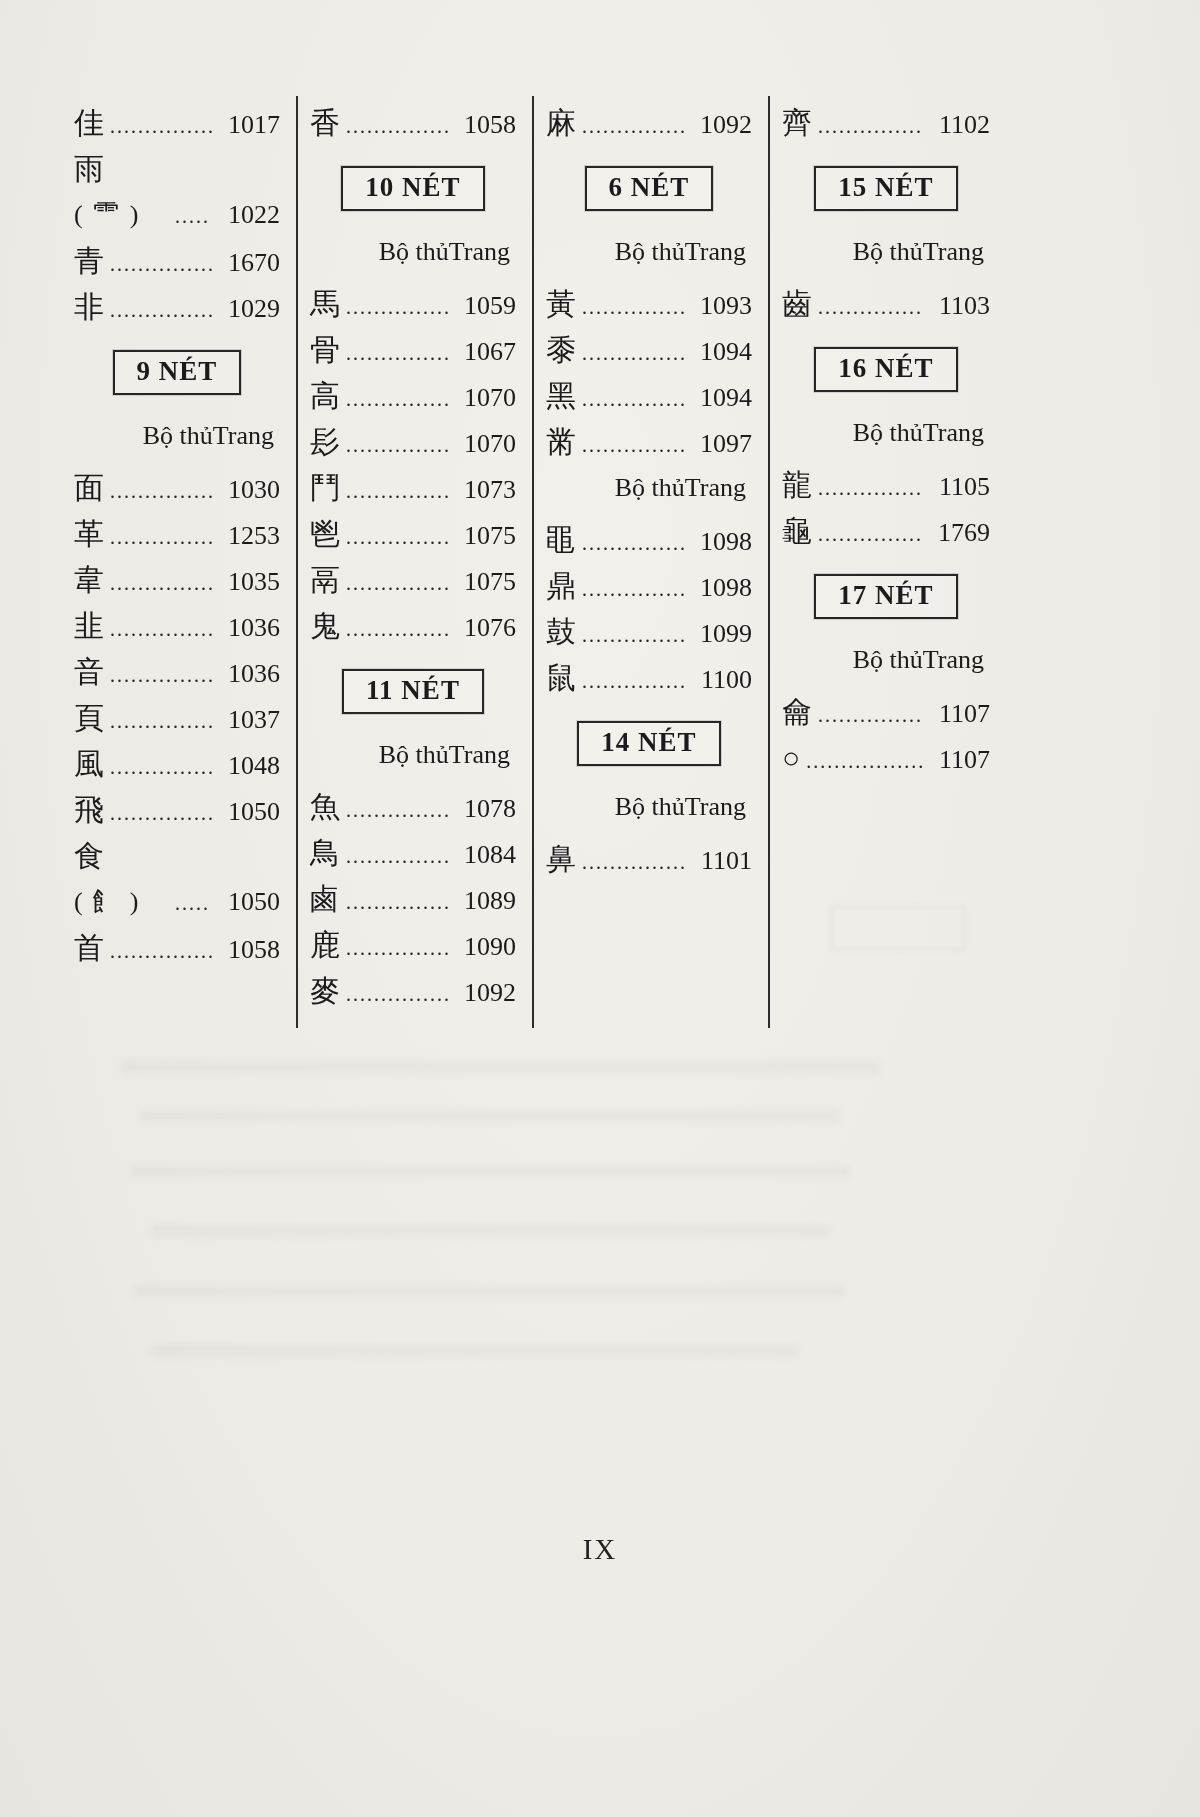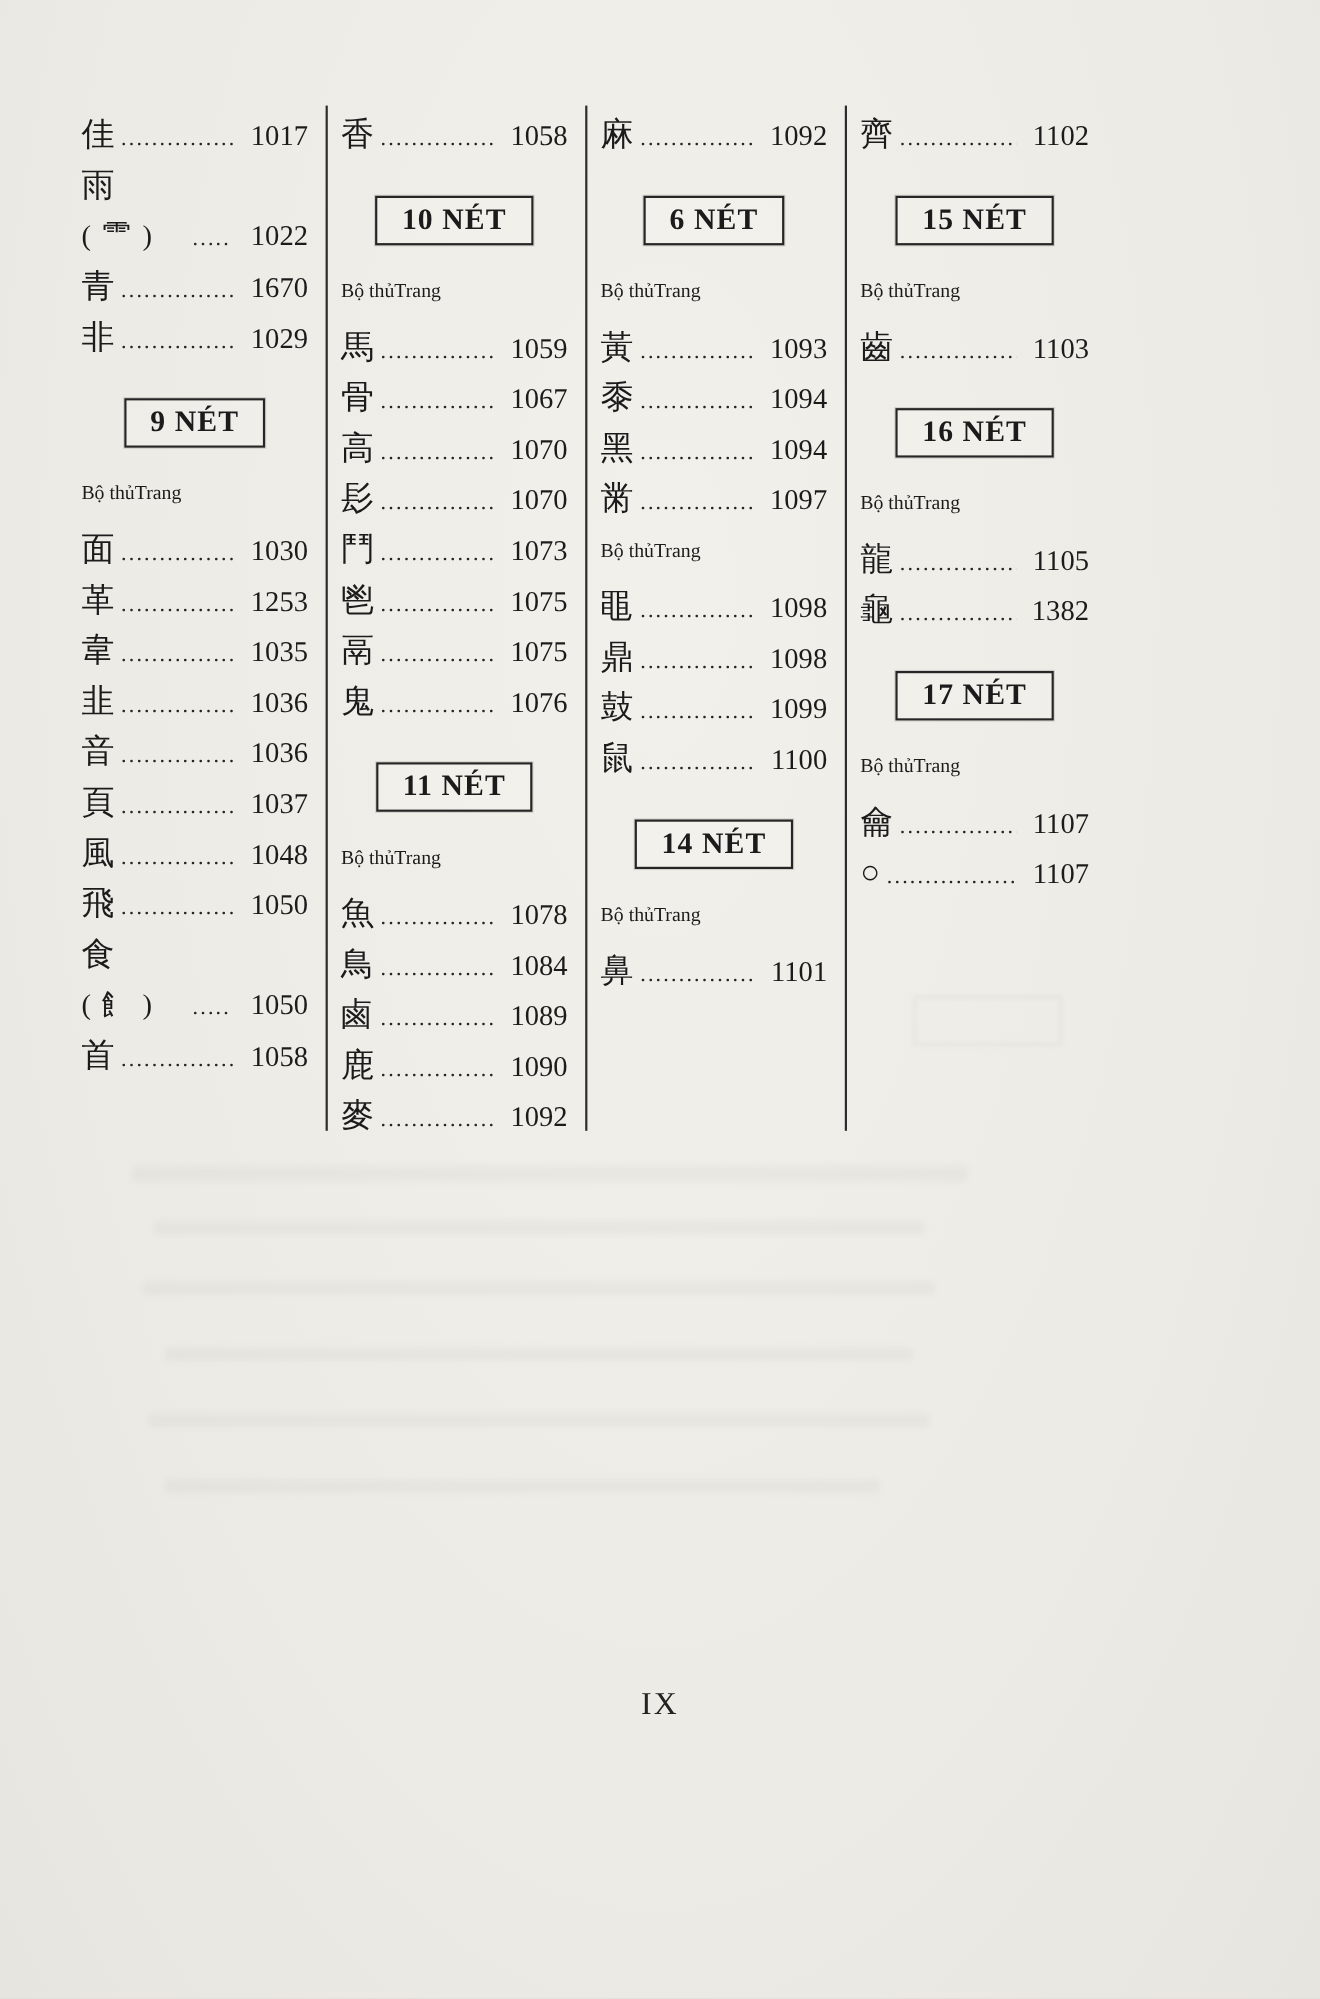--- a/index.html
+++ b/index.html
@@ -58,26 +58,25 @@
     display:flex;justify-content:center;
     margin:20px 0 18px 0;
   }
   .section-box{
     border:2.5px solid #262626;
     box-shadow:0 0 0 1px rgba(38,38,38,.15);
     padding:4px 22px 6px 22px;
     font-size:27px;font-weight:bold;
     letter-spacing:1px;
     background:rgba(255,255,255,.12);
-    margin-top:12px;
   }
   .colhead{
-    display:flex;justify-content:flex-start;
+    display:flex;justify-content:flex-end;
     height:46px;line-height:46px;
-    font-size:18px;
+    font-size:26px;
     margin-bottom:6px;
     padding-right:6px;
   }
   .footer{
     position:absolute;
     left:0;top:1533px;width:100%;
     text-align:center;
     font-size:29px;
     letter-spacing:2px;
     color:#222;
@@ -373,21 +372,21 @@
           <span>Trang</span>
         </div>
         <div class="row">
           <span class="char">龍</span>
           <span class="leader">............................................</span>
           <span class="pagenum">1105</span>
         </div>
         <div class="row">
           <span class="char">龜</span>
           <span class="leader">............................................</span>
-          <span class="pagenum">1382</span>
+          <span class="pagenum">1769</span>
         </div>
         <div class="section-row">
           <div class="section-box">17 NÉT</div>
         </div>
         <div class="colhead">
           <span>Bộ thủ</span>
           <span>Trang</span>
         </div>
         <div class="row">
           <span class="char">龠</span>

